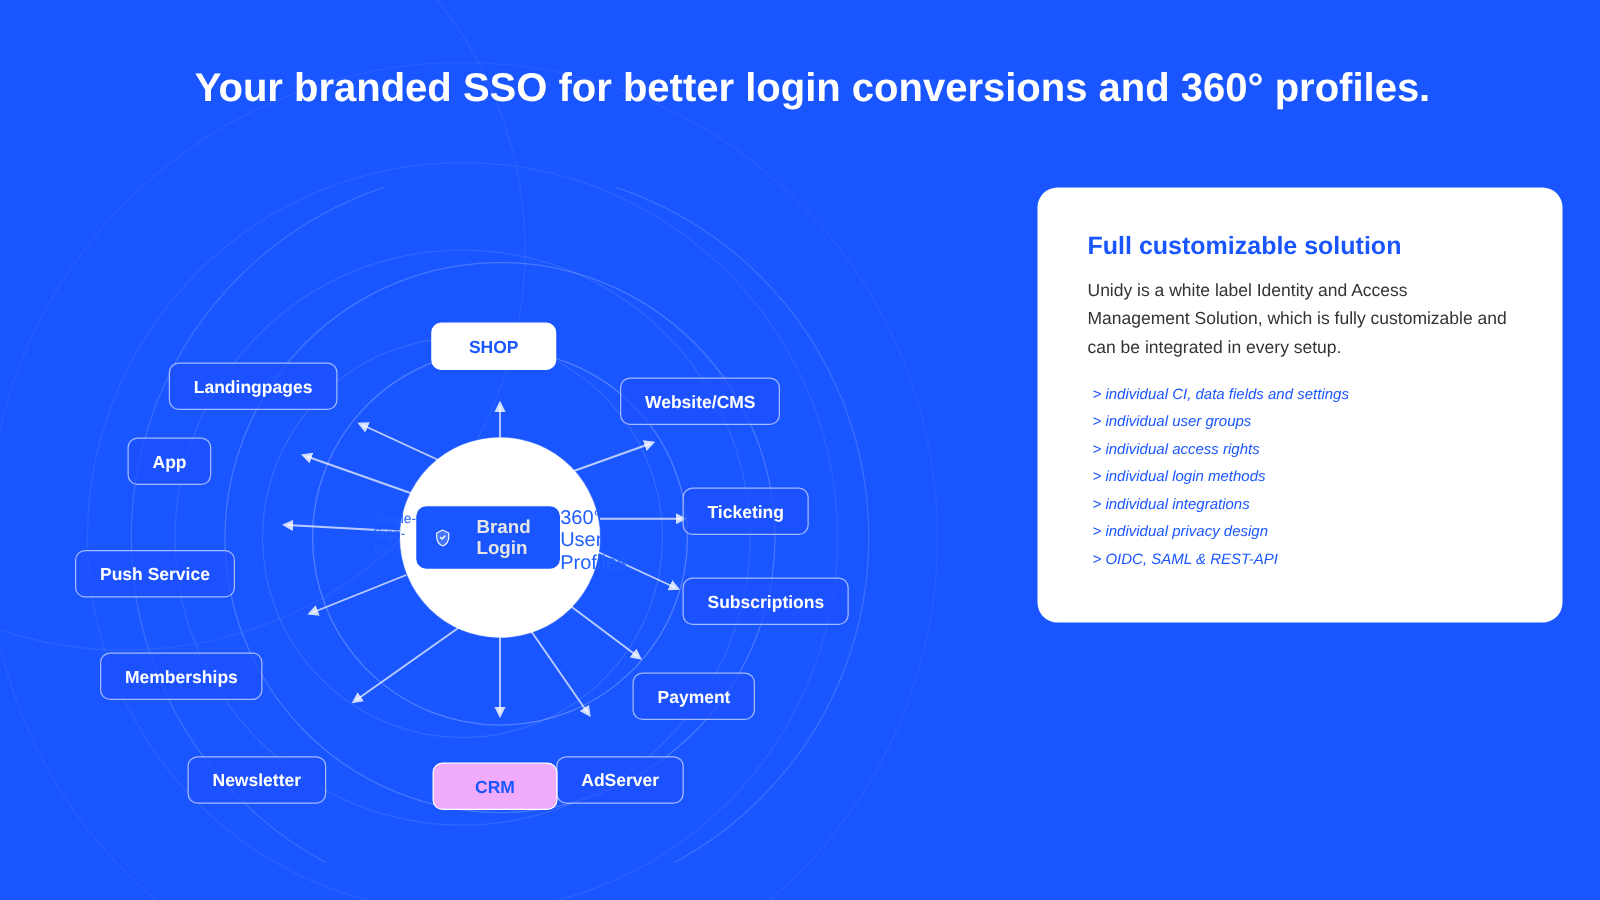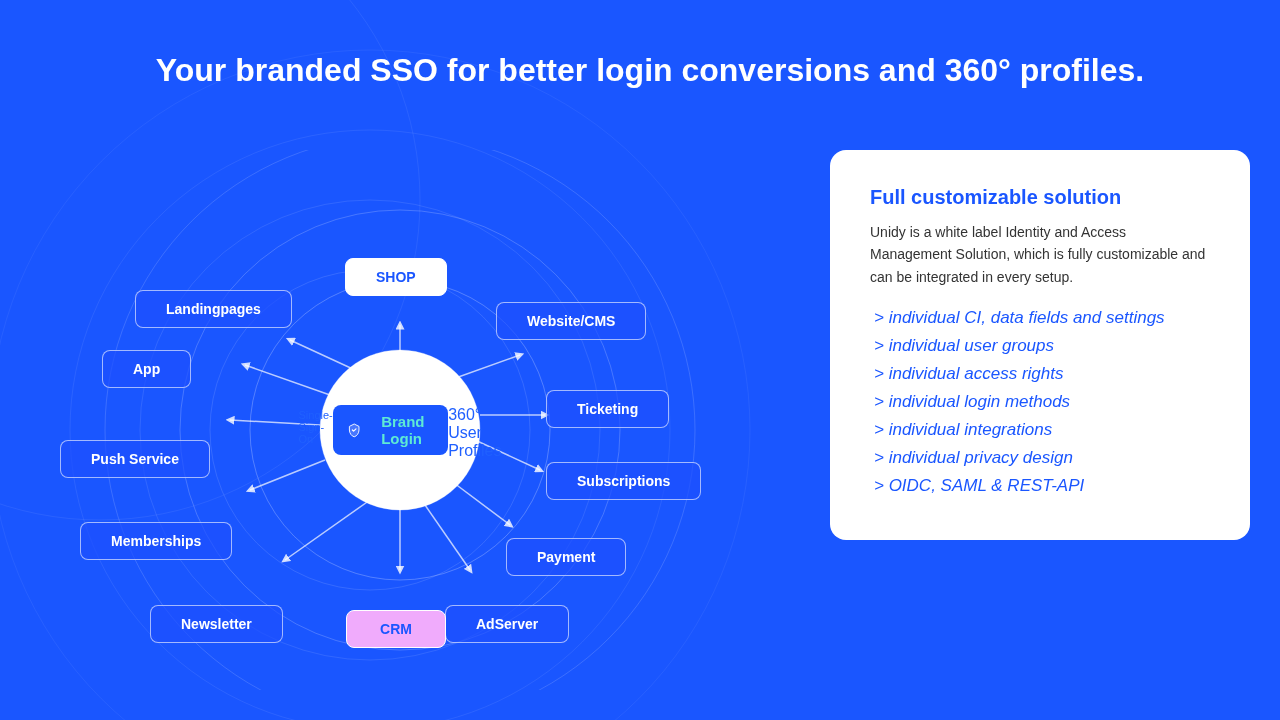--- a/index.html
+++ b/index.html
@@ -59,21 +59,21 @@
     }
 
     .center-circle .sso-label {
       font-size: 11px;
       color: #2060ff;
       margin-bottom: 6px;
     }
 
     .brand-login-btn {
       background: #1a56ff;
-      color: #5eead4;
+      color: #e5e5e5;
       border-radius: 8px;
       padding: 8px 14px;
       display: flex;
       align-items: center;
       gap: 20px;
       font-size: 15px;
       font-weight: 700;
     }
 
     .shield-icon {
@@ -93,21 +93,21 @@
       background: rgba(30,80,255,0.7);
       border: 1.5px solid rgba(255,255,255,0.6);
       border-radius: 8px;
       color: white;
       font-size: 14px;
       font-weight: 600;
       display: flex;
       align-items: center;
       justify-content: center;
       white-space: nowrap;
-      padding: 10px 30px;
+      padding: 10px 19px;
       z-index: 5;
     }
 
     
     .info-card {
       position: absolute;
       top: 150px;
       right: 30px;
       width: 420px;
       background: white;
@@ -128,21 +128,21 @@
       line-height: 1.6;
       margin-bottom: 20px;
     }
 
     .info-card ul {
       list-style: none;
     }
 
     .info-card ul li {
       color: #1a56ff;
-      font-size: 17px;
+      font-size: 12px;
       font-style: italic;
       margin-bottom: 8px;
       padding-left: 4px;
     }
   </style>
 </head>
 <body>
 
 <svg class="bg-arcs" viewBox="0 0 1280 720" xmlns="http://www.w3.org/2000/svg">
   <circle cx="370" cy="430" r="160" fill="none" stroke="rgba(255,255,255,0.12)" stroke-width="1"></circle>

